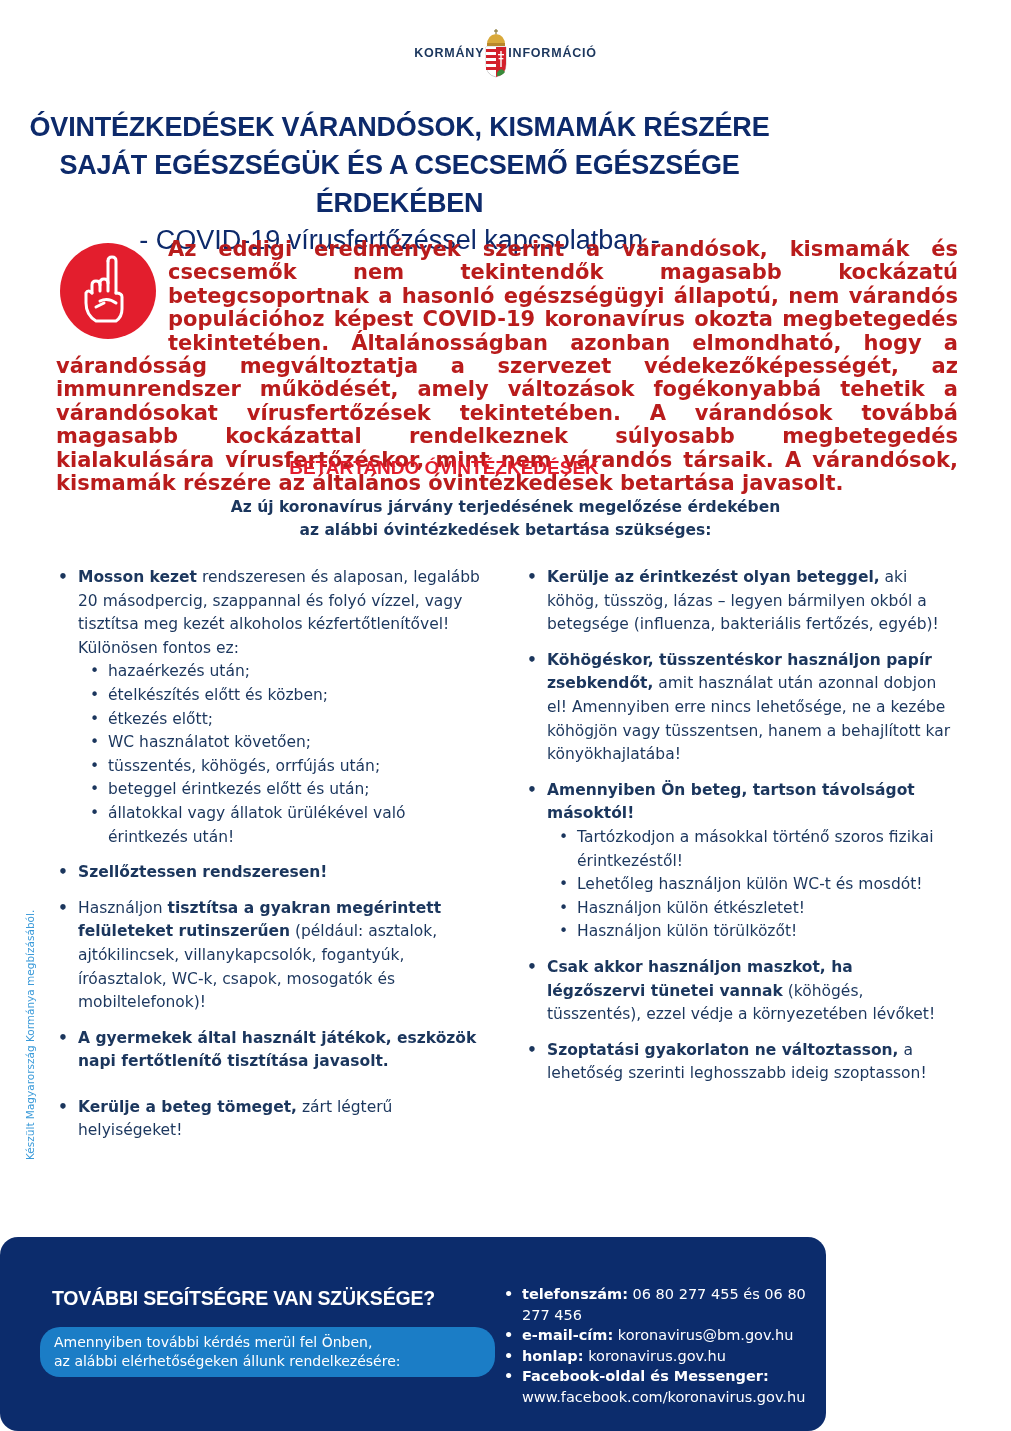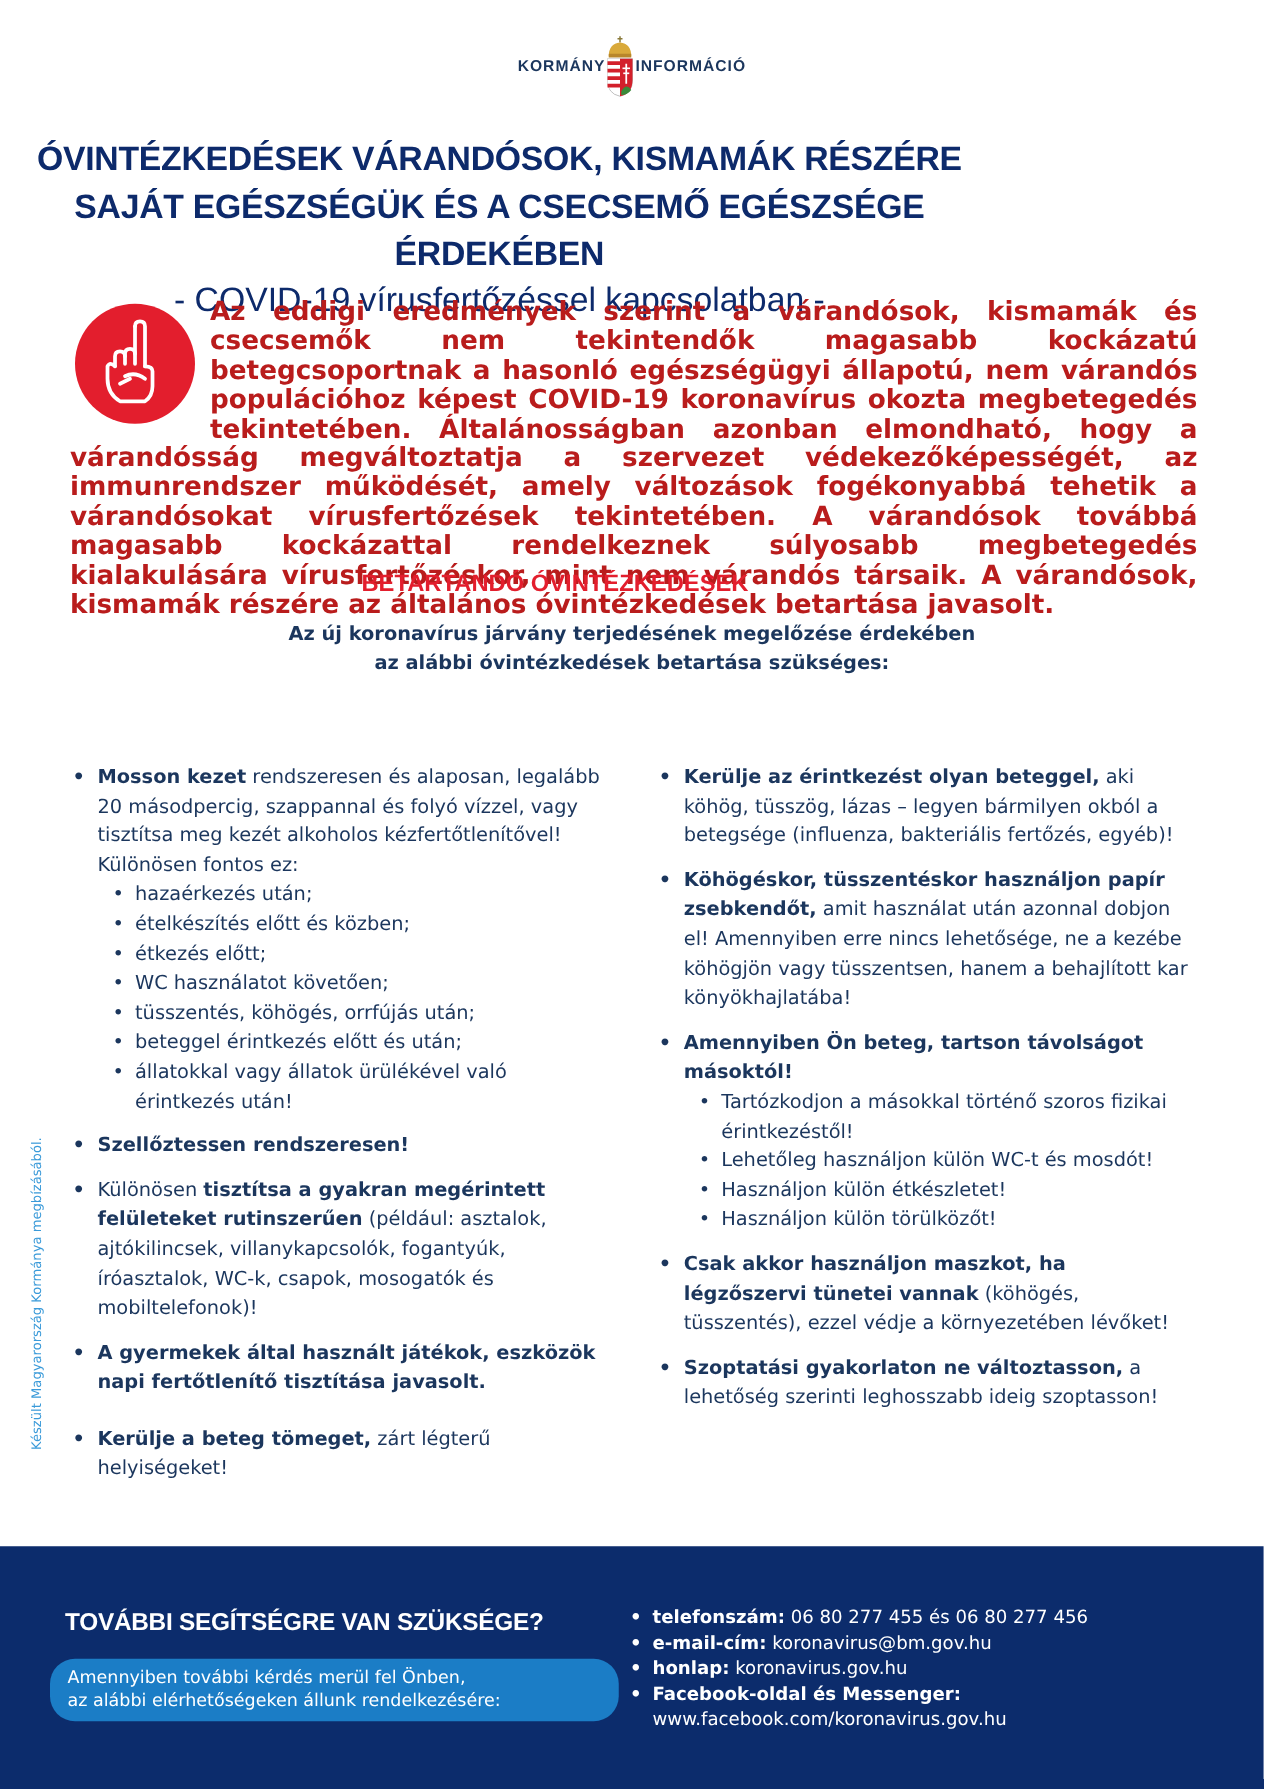--- a/index.html
+++ b/index.html
@@ -18,32 +18,32 @@
   .intro-icon svg { width: 96px; height: 96px; }
   .intro { position: absolute; left: 56px; top: 238px; width: 902px; font-size: 21px; font-weight: bold; line-height: 23.4px; text-align: justify; color: #b91c1c; }
   .intro .float { float: left; width: 112px; height: 117px; }
 
   .section-title { position: absolute; top: 457px; left: 0; width: 888px; text-align: center; font-family: "Liberation Sans", sans-serif; font-weight: bold; font-size: 19px; color: #e31e2d; }
   .section-sub { position: absolute; top: 496px; left: 0; width: 1011px; text-align: center; font-size: 15.5px; font-weight: bold; line-height: 23px; color: #1b365d; }
 
   .col { position: absolute; top: 566px; width: 430px; font-size: 15.5px; line-height: 23.6px; color: #1b365d; }
   .col.left { left: 56px; }
   .col.right { left: 525px; }
-  .col ul { list-style: none; margin-top: 44px; }
+  .col ul { list-style: none; }
   .col > ul > li { position: relative; padding-left: 22px; margin-bottom: 12px; }
   .col > ul > li::before { content: "•"; position: absolute; left: 2px; top: 0; font-weight: bold; }
   .col ul ul { margin-top: 0; }
   .col ul ul li { position: relative; padding-left: 30px; }
   .col ul ul li::before { content: "•"; position: absolute; left: 12px; top: 0; }
   .col b { font-weight: bold; }
   .col li.gap-lg { margin-top: 22px; }
 
   .side-note { position: absolute; left: 24px; top: 1160px; transform-origin: left top; transform: rotate(-90deg); font-size: 10.5px; color: #3a9ad9; white-space: nowrap; }
 
-  .footer { position: absolute; left: 0; top: 1237px; width: 1011px; height: 194px; background: #0c2c6c; color: #ffffff; }
+  .footer { position: absolute; left: 0; top: 1237px; width: 826px; height: 194px; background: #0c2c6c; color: #ffffff; border-radius: 18px; }
   .footer-title { position: absolute; left: 52px; top: 50px; font-family: "Liberation Sans", sans-serif; font-weight: bold; font-size: 19.5px; letter-spacing: -0.2px; }
   .footer-pill { position: absolute; left: 40px; top: 90px; width: 455px; height: 50px; border-radius: 20px; background: #1b7dc6; padding: 6px 0 0 14px; font-size: 14px; line-height: 19px; }
   .contacts { position: absolute; left: 504px; top: 47px; font-size: 14.5px; line-height: 20.5px; list-style: none; }
   .contacts li { position: relative; padding-left: 18px; }
   .contacts li::before { content: "•"; position: absolute; left: 0; top: 0; font-weight: bold; }
   .contacts li.cont { padding-left: 18px; }
   .contacts li.cont::before { content: ""; }
 </style>
 </head>
 <body>
@@ -111,21 +111,21 @@
         <li>WC használatot követően;</li>
         <li>tüsszentés, köhögés, orrfújás után;</li>
         <li>beteggel érintkezés előtt és után;</li>
         <li>állatokkal vagy állatok ürülékével való érintkezés után!</li>
       </ul>
     </li>
     <li>
       <b>Szellőztessen rendszeresen!</b><span></span>
     </li>
     <li>
-      <span>Különösen </span><b>tisztítsa a gyakran megérintett felületeket rutinszerűen</b><span> (például: asztalok, ajtókilincsek, villanykapcsolók, fogantyúk, íróasztalok, WC-k, csapok, mosogatók és mobiltelefonok)!</span>
+      <span>Használjon </span><b>tisztítsa a gyakran megérintett felületeket rutinszerűen</b><span> (például: asztalok, ajtókilincsek, villanykapcsolók, fogantyúk, íróasztalok, WC-k, csapok, mosogatók és mobiltelefonok)!</span>
     </li>
     <li>
       <b>A gyermekek által használt játékok, eszközök napi fertőtlenítő tisztítása javasolt.</b><span></span>
     </li>
     <li class="gap-lg">
       <b>Kerülje a beteg tömeget,</b><span> zárt légterű helyiségeket!</span>
     </li>
   </ul>
 </div>
 

